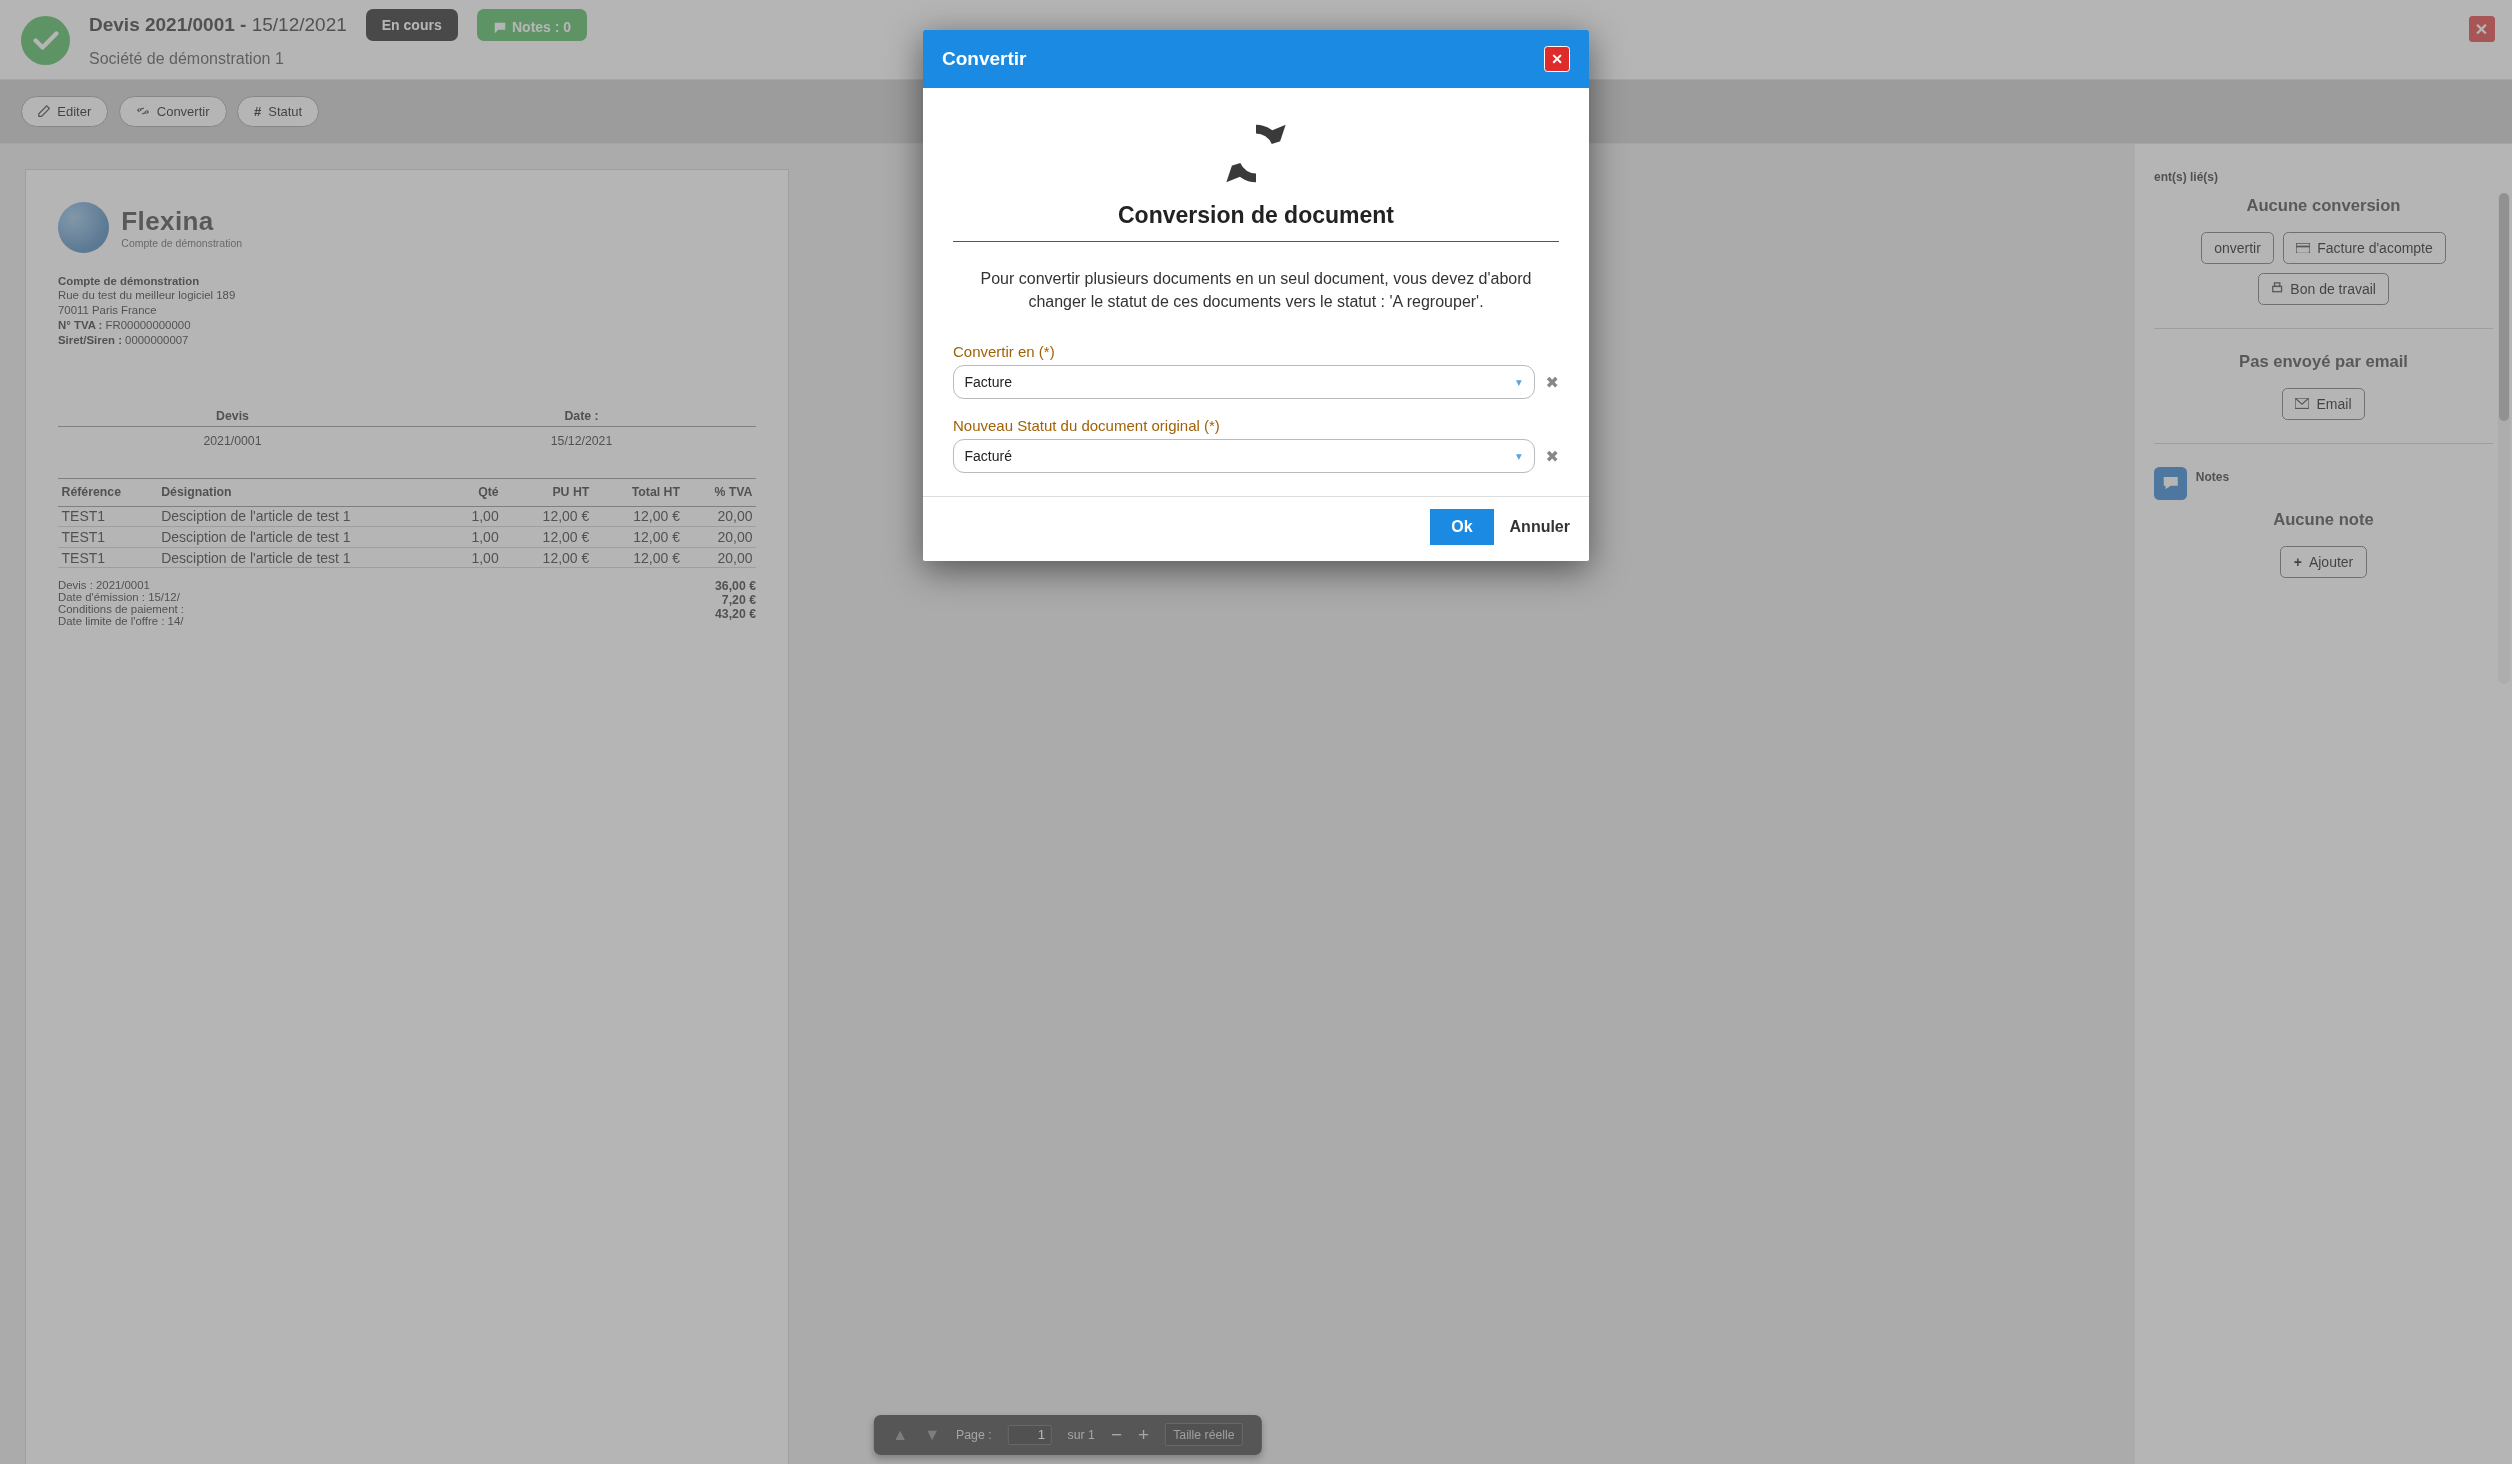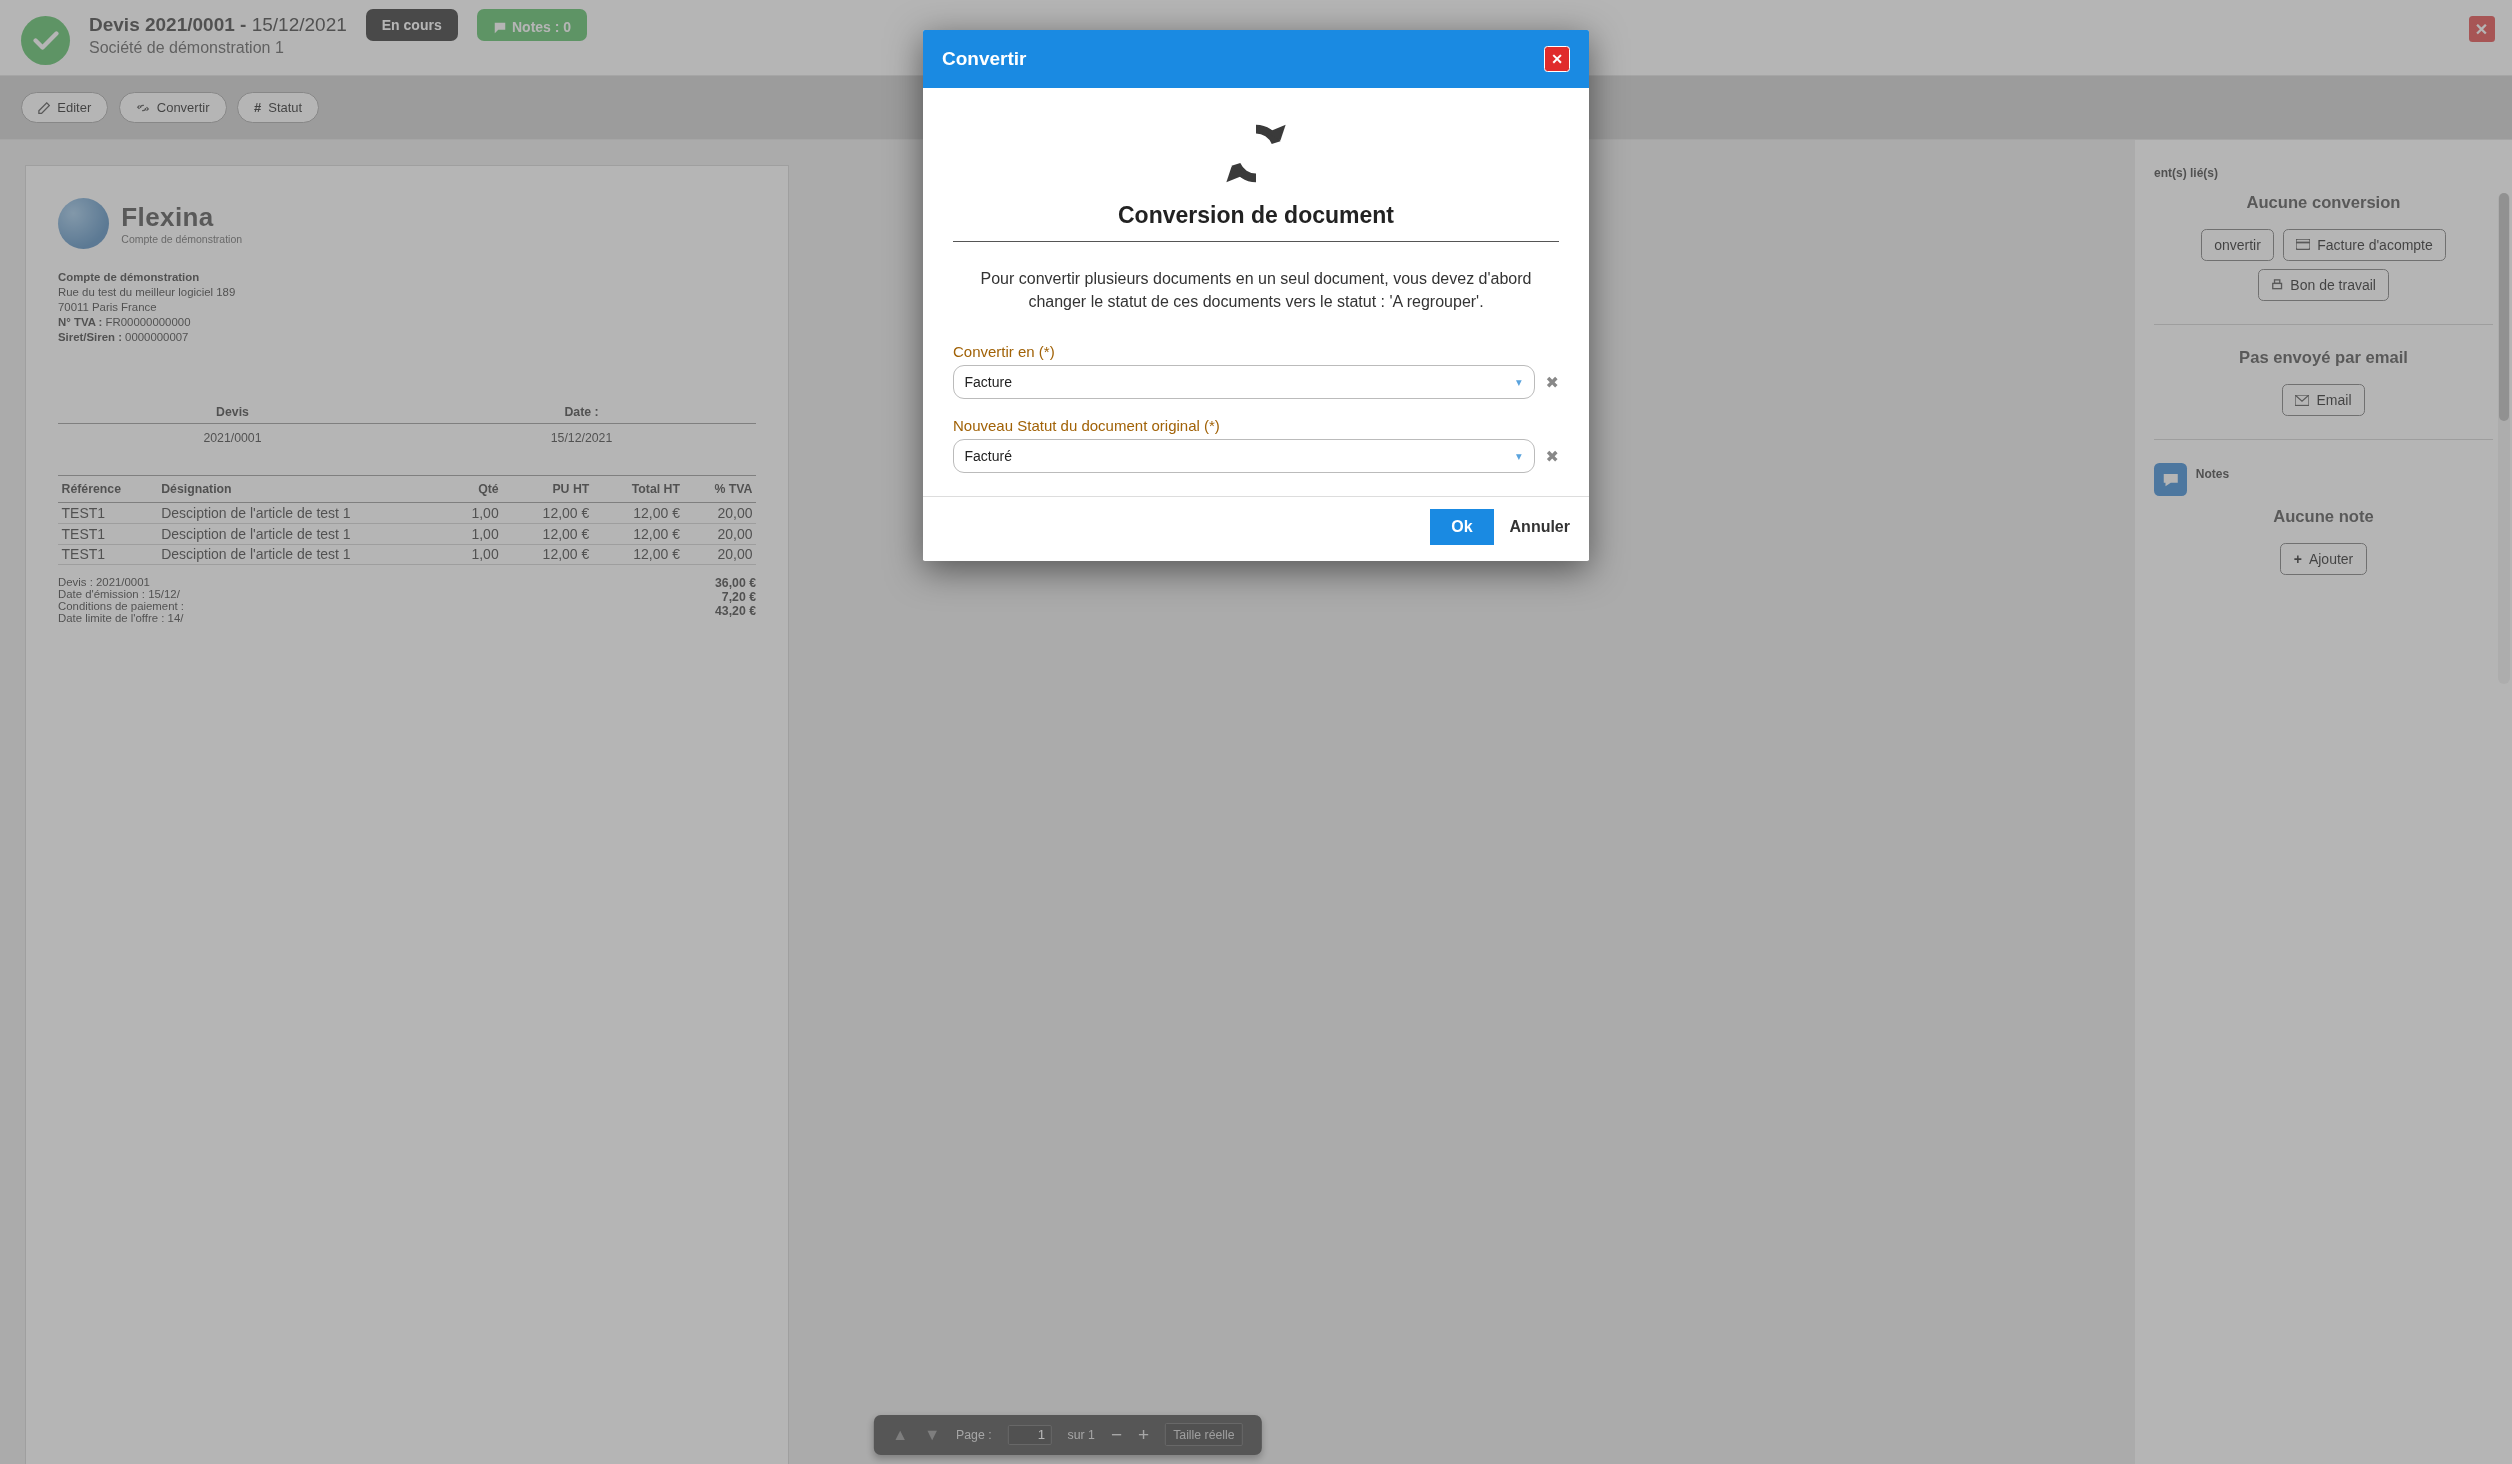--- a/index.html
+++ b/index.html
@@ -5,21 +5,21 @@
   * { box-sizing: border-box; margin: 0; padding: 0; }
   html, body { width: 100%; height: 100%; font-family: -apple-system, BlinkMacSystemFont, "Segoe UI", Arial, sans-serif; background: #fff; color: #222; }
   body { position: relative; overflow: hidden; }
 
   
   .page { position: absolute; inset: 0; display: flex; flex-direction: column; }
   .topbar { display: flex; align-items: flex-start; padding: 14px 21px 10.5px; gap: 19px; border-bottom: 0.9px solid #ddd; position: relative; }
   .check-badge { width: 49px; height: 49px; border-radius: 50%; background: #3fb64f; display: flex; align-items: center; justify-content: center; color: #fff; flex: none; margin-top:1.8px;}
   .title-block h1 { font-size: 19px; font-weight: 700; }
   .title-block h1 .date { font-weight: 400; }
-  .title-block .sub { font-size: 16px; color: #444; margin-top: 3px; }
+  .title-block .sub { font-size: 16px; color: #444; margin-top: 14px; }
   .pill { border-radius: 7px; padding: 5.3px 16px; font-weight: 600; color: #fff; font-size: 14px; display: flex; align-items: center; gap: 5.3px; height: 32px; }
   .pill-black { background: #111; }
   .pill-green { background: #3fb64f; align-items: flex-end; }
   .close-top { position: absolute; right: 17.5px; top: 16px; width: 26px; height: 26px; background: #e02b2b; border-radius: 3.5px; color: #fff; display: flex; align-items: center; justify-content: center; font-weight: 700; font-size: 16px;}
 
   .button-row { display: flex; gap: 10.5px; padding: 16px 21px; border-bottom: 0.9px solid #ddd; }
   .button-row.bg { background: #c7c7c7; }
   .btn { border: 0.9px solid #999; border-radius: 875px; background: #fff; padding: 7px 16px; font-size: 13px; display: inline-flex; align-items: center; gap: 7px; cursor: pointer; }
   .btn-sq { border-radius: 5.3px; border:0.9px solid #666; background:#fff; padding:7px 12.3px; font-size:14px; display:inline-flex; align-items:center; gap:7px; cursor:pointer;}
 

